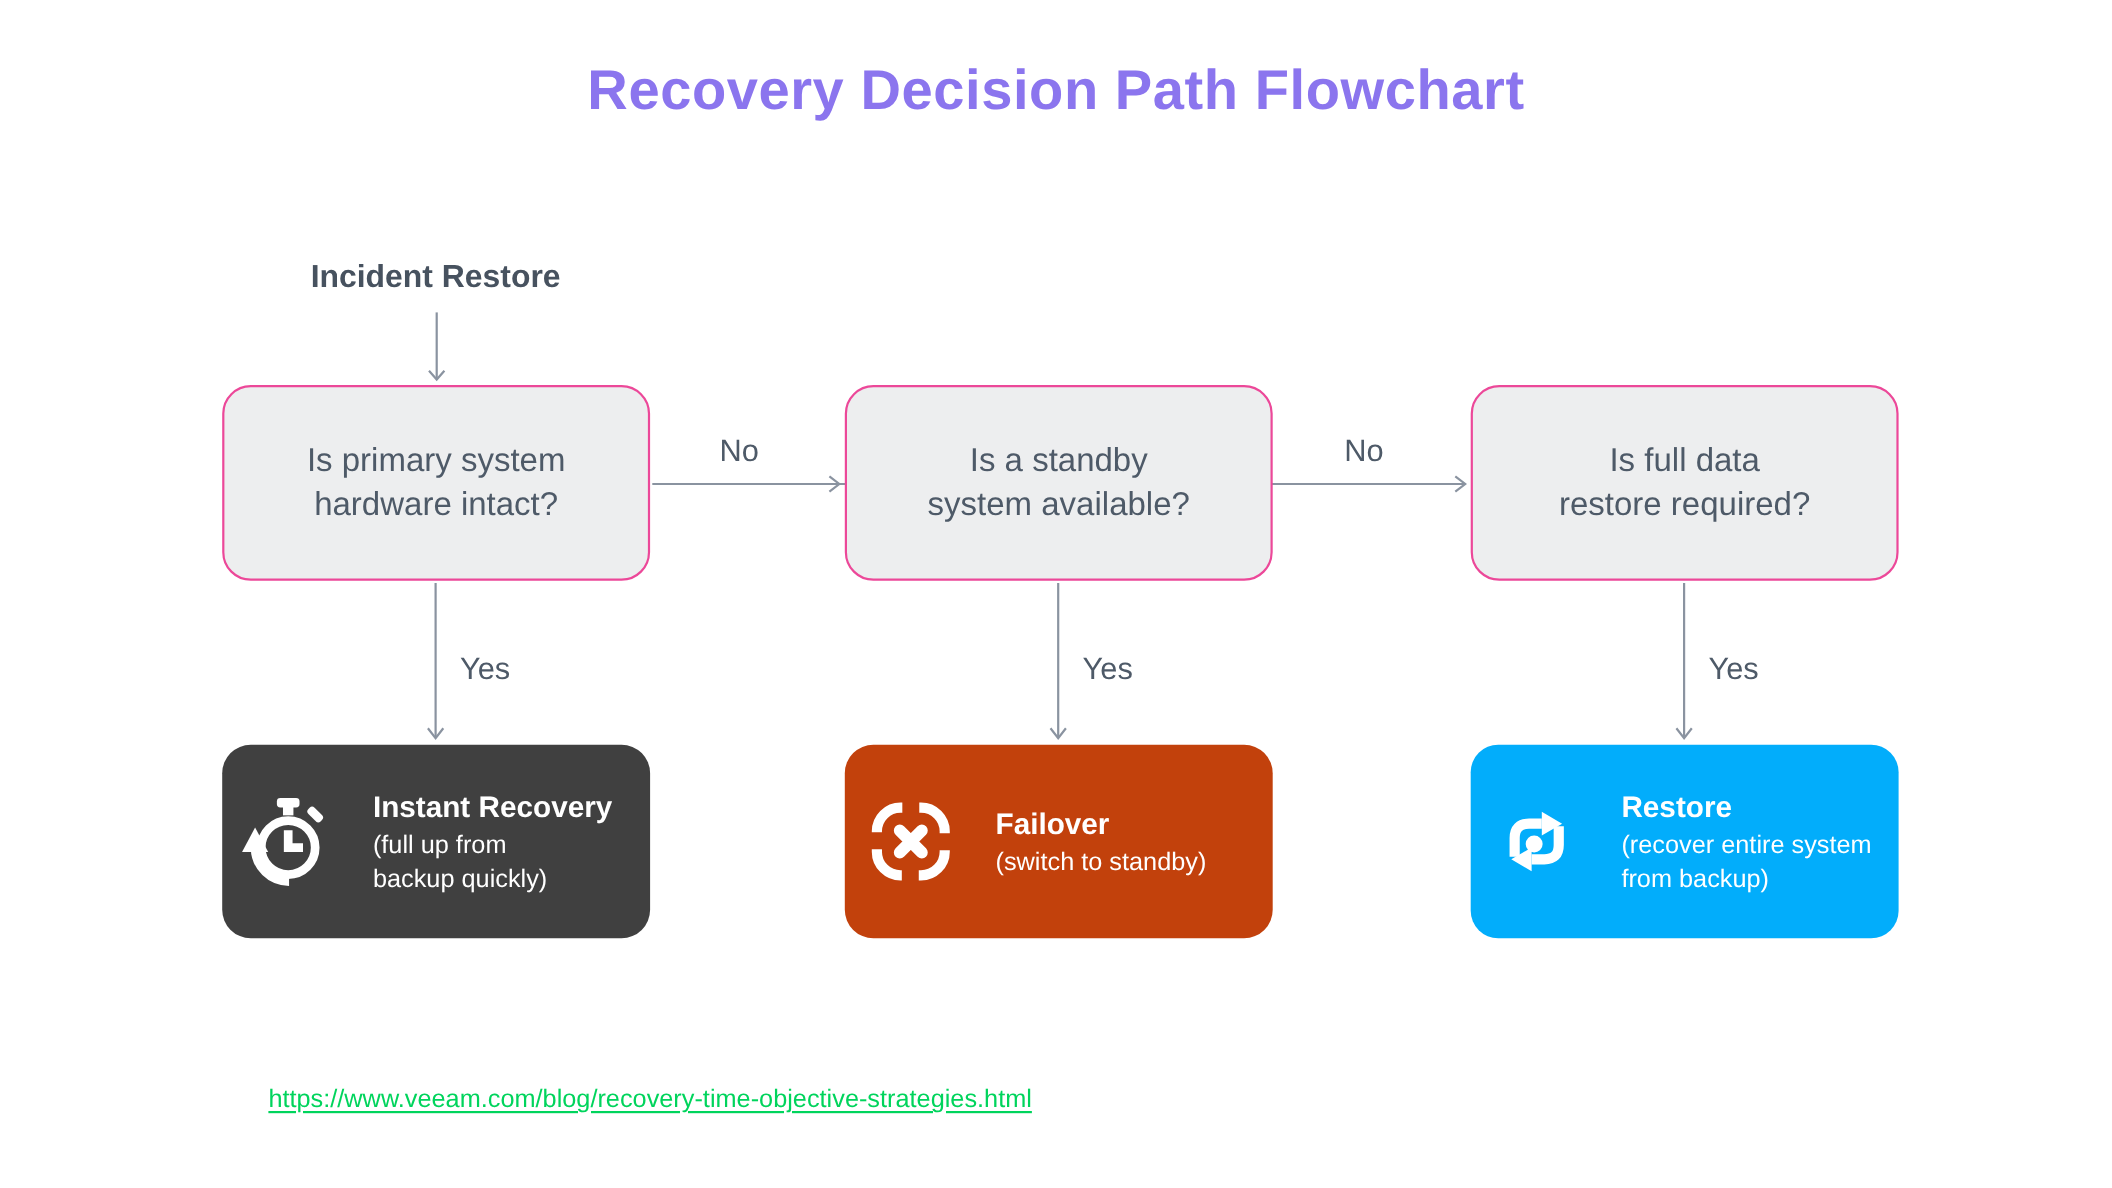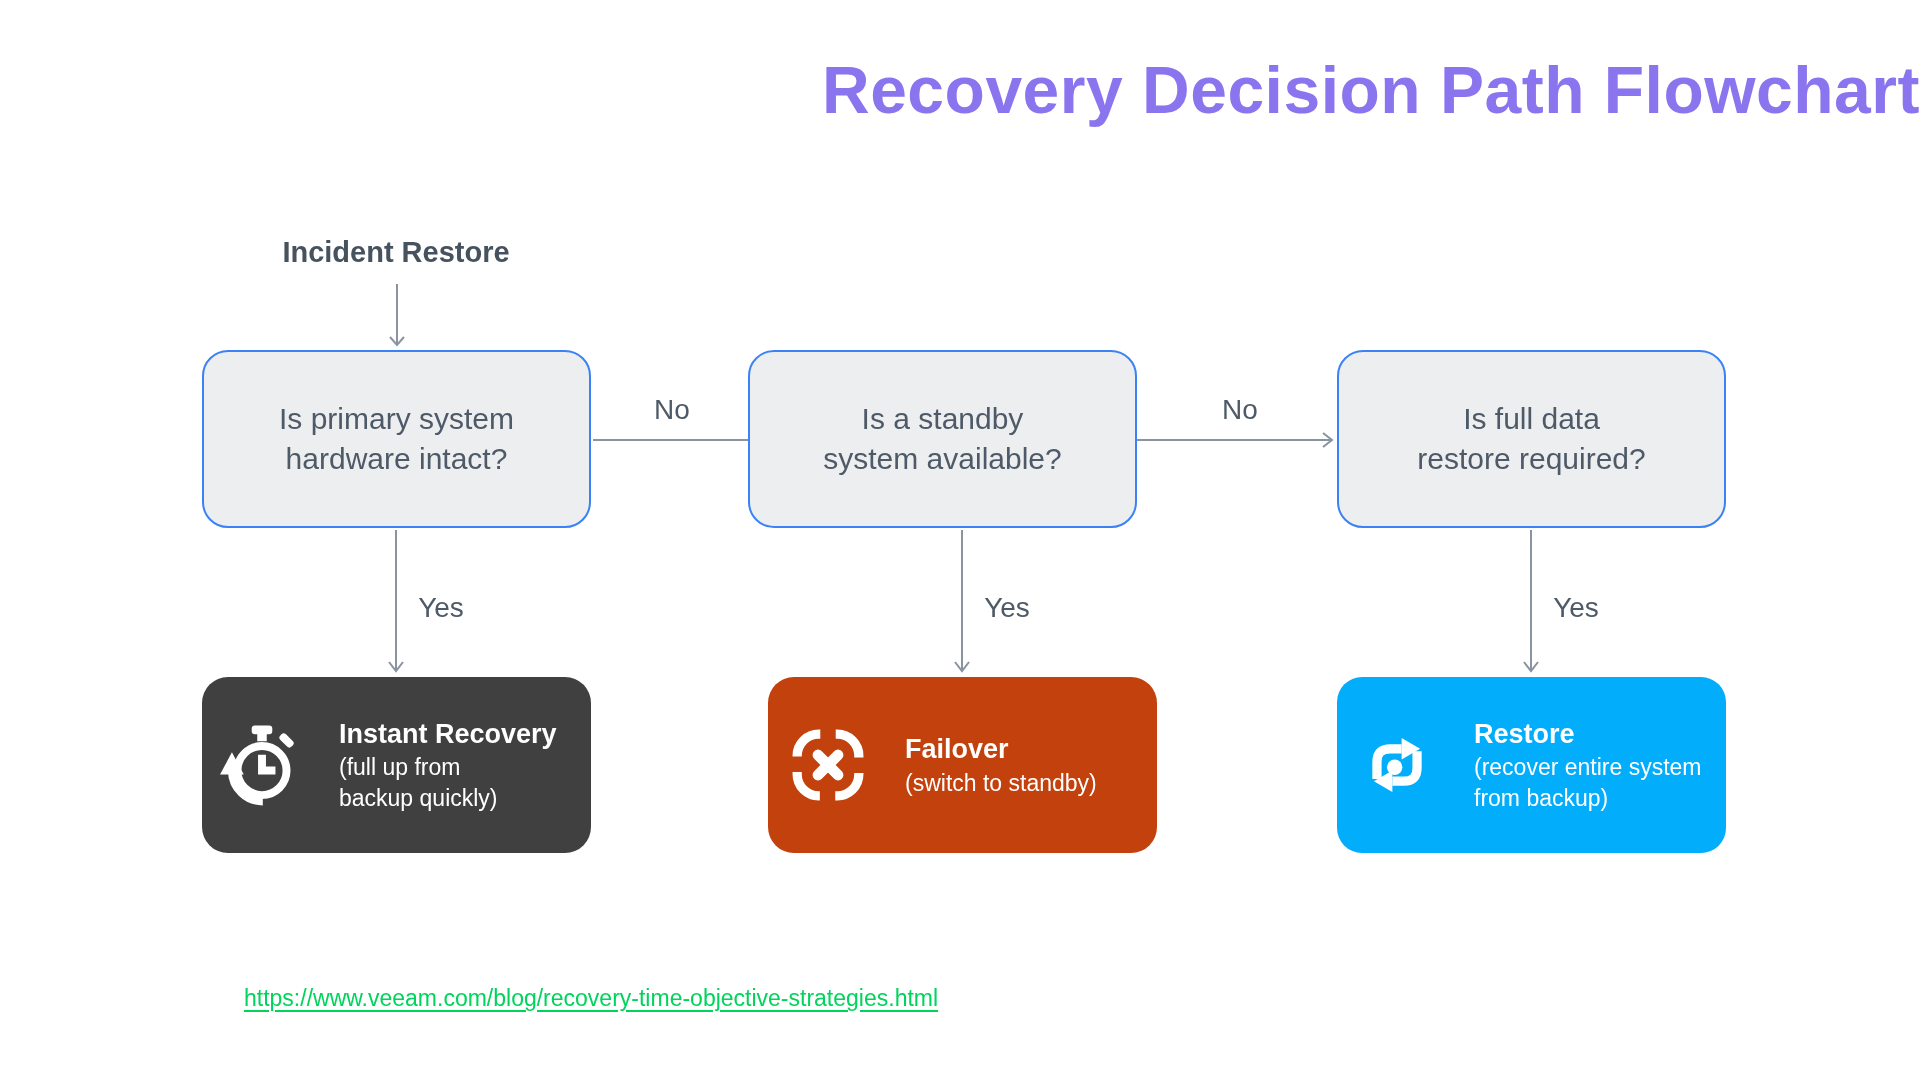--- a/index.html
+++ b/index.html
@@ -5,43 +5,43 @@
   * { margin: 0; padding: 0; box-sizing: border-box; }
   html, body { background: #ffffff; }
   body {
     font-family: "Liberation Sans", "DejaVu Sans", sans-serif;
     width: 1920px; height: 1080px; overflow: hidden;
   }
   .canvas { position: relative; width: 1920px; height: 1080px; background: #ffffff; }
 
   .page-title {
     position: absolute; top: 52px; left: 0; width: 1920px;
-    text-align: right; font-size: 66px; font-weight: 700; letter-spacing: 0.5px;
+    text-align: center; font-size: 51px; font-weight: 700; letter-spacing: 0.5px;
   }
 
   .start-label {
     position: absolute; top: 236px; left: 396px; transform: translateX(-50%);
     font-size: 29px; font-weight: 700; color: #47525f; white-space: nowrap;
   }
 
   .connectors { position: absolute; top: 0; left: 0; pointer-events: none; }
   .connectors path, .connectors polyline {
     stroke: #8a93a0; stroke-width: 2; fill: none;
   }
 
   .decision {
     position: absolute; top: 350px; width: 389px; height: 178px;
-    background: #edeeef; border: 2px solid #3b82f6; border-radius: 26px;
+    background: #edeeef; border: 2px solid #ec4899; border-radius: 26px;
     display: flex; align-items: center; justify-content: center;
   }
   .decision .question {
     font-size: 30px; font-weight: 500; color: #4e5a68;
     text-align: center; line-height: 1.35; white-space: pre-line;
   }
-  .d1 { left: 202px; } .d2 { left: 748px; align-items: center; } .d3 { left: 1337px; }
+  .d1 { left: 202px; } .d2 { left: 768px; align-items: center; } .d3 { left: 1337px; }
 
   .edge-label {
     position: absolute; transform: translateX(-50%);
     font-size: 28px; font-weight: 500; color: #4e5a68; white-space: nowrap;
   }
   .no-1  { left: 672px;  top: 394px; }
   .no-2  { left: 1240px; top: 394px; }
   .yes-1 { left: 441px;  top: 592px; }
   .yes-2 { left: 1007px; top: 592px; }
   .yes-3 { left: 1576px; top: 592px; }

